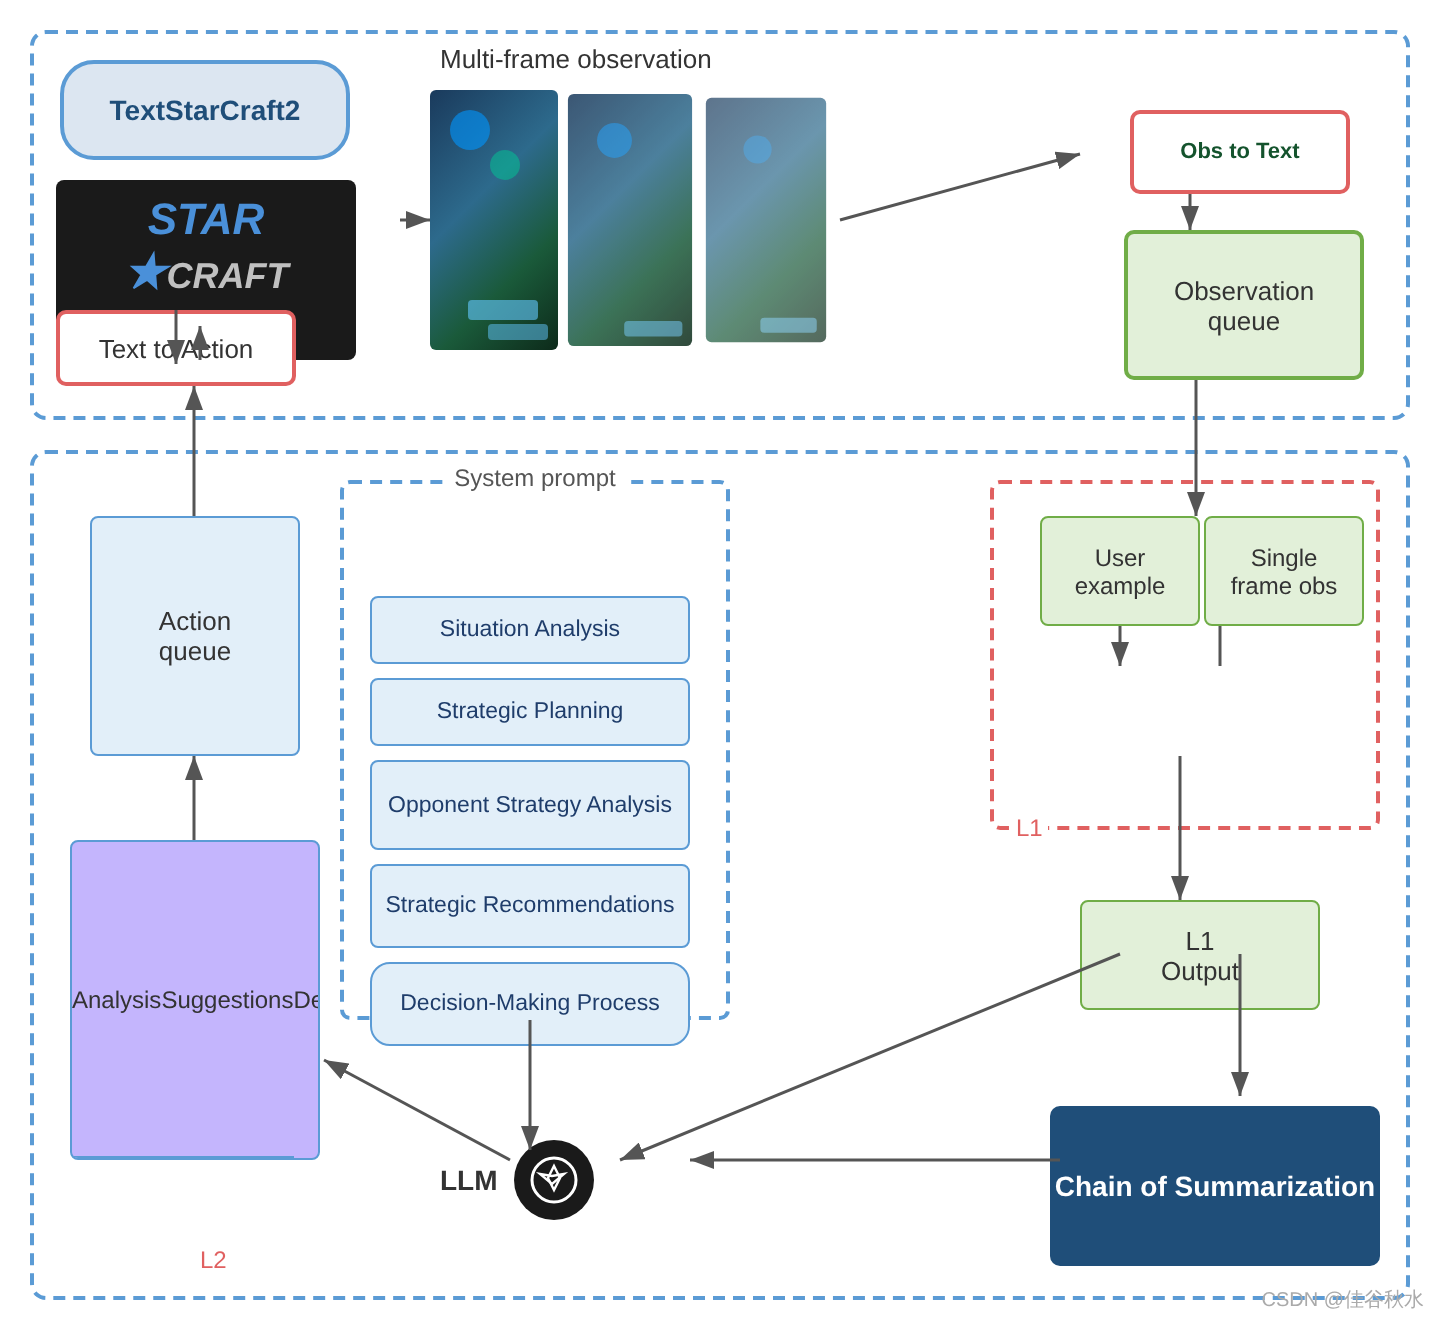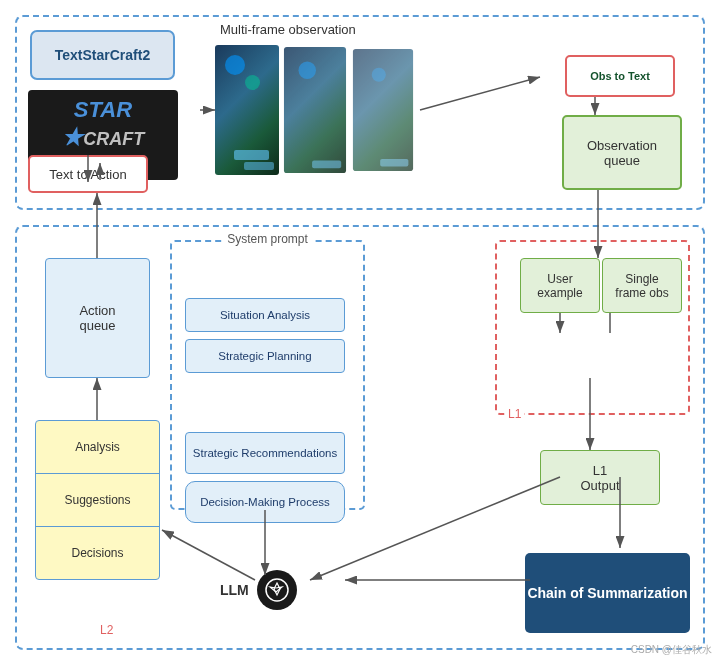--- a/index.html
+++ b/index.html
@@ -45,21 +45,21 @@
 
     
     .textsc2-box {
       position: absolute;
       top: 30px;
       left: 30px;
       width: 145px;
       height: 50px;
       background: #dce6f1;
       border: 2px solid #5b9bd5;
-      border-radius: 7px;
+      border-radius: 17px;
       display: flex;
       align-items: center;
       justify-content: center;
       font-weight: bold;
       font-size: 14px;
       color: #1f4e79;
     }
 
     
     .sc-logo {
@@ -346,25 +346,25 @@
       text-align: center;
     }
 
     
     .analysis-box {
       position: absolute;
       top: 420px;
       left: 35px;
       width: 125px;
       height: 160px;
-      background: #fef9c3;
+      background: #c4b5fd;
       border: 1.5px solid #5b9bd5;
       border-radius: 4px;
       display: flex;
-      flex-direction: column;
+      flex-direction: row;
       overflow: hidden;
     }
 
     .analysis-item {
       flex: 1;
       display: flex;
       align-items: center;
       justify-content: center;
       font-size: 12px;
       color: #333;
@@ -495,20 +495,23 @@
 
   <div class="system-prompt-box">
     <span class="system-prompt-label">System prompt</span>
   </div>
 
   <div class="situation-item item-2">
     <span>Situation Analysis</span>
   </div>
   <div class="situation-item item-3">
     <span>Strategic Planning</span>
+  </div>
+  <div class="situation-item item-4">
+    <span>Opponent Strategy Analysis</span>
   </div>
   <div class="situation-item item-5">
     <span>Strategic Recommendations</span>
   </div>
   <div class="situation-item item-6">
     <span>Decision-Making Process</span>
   </div>
 
   <div class="l1-box">
     <span class="l1-label">L1</span>

